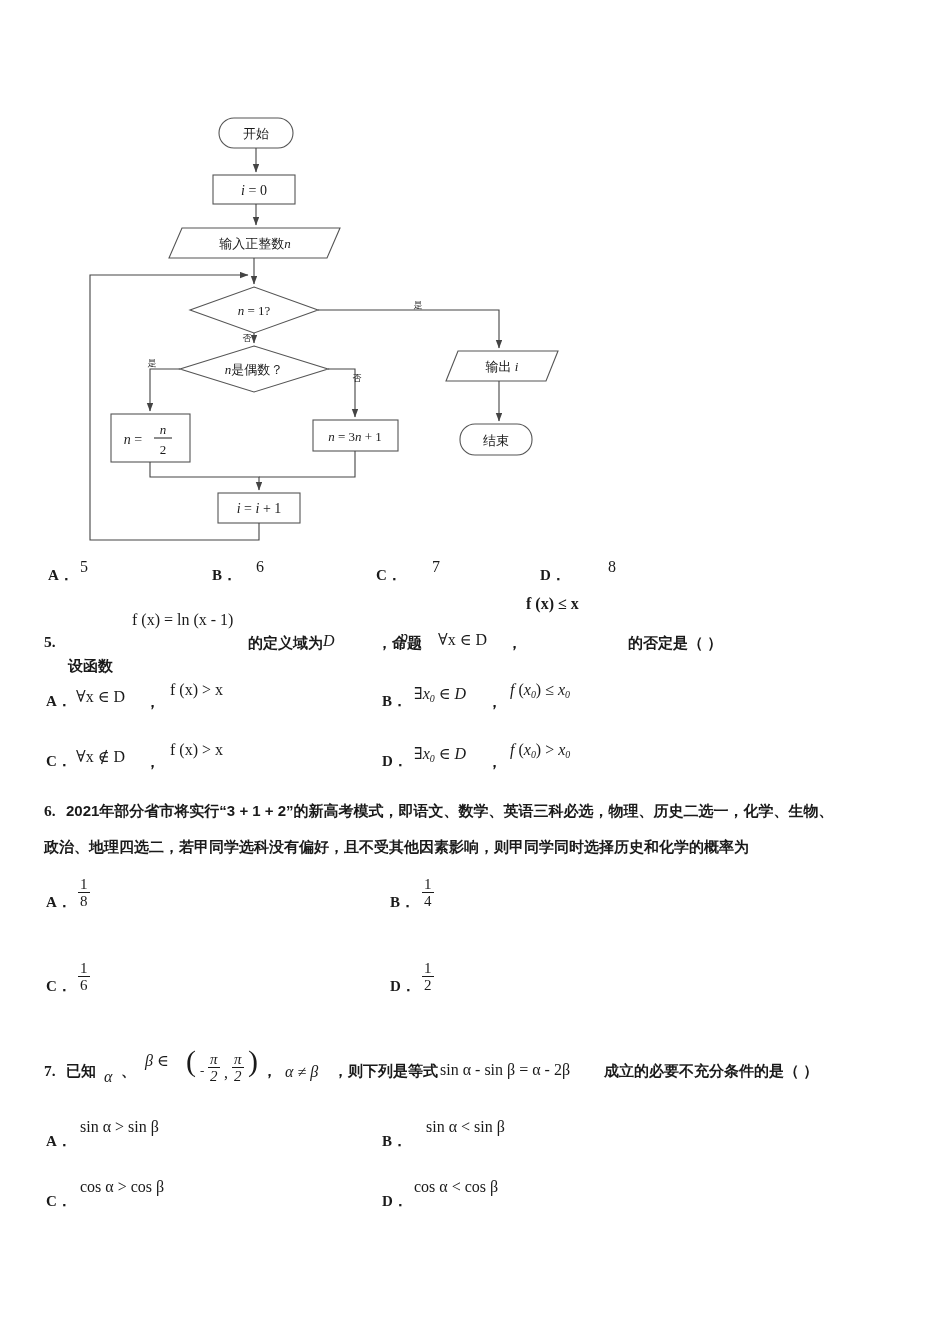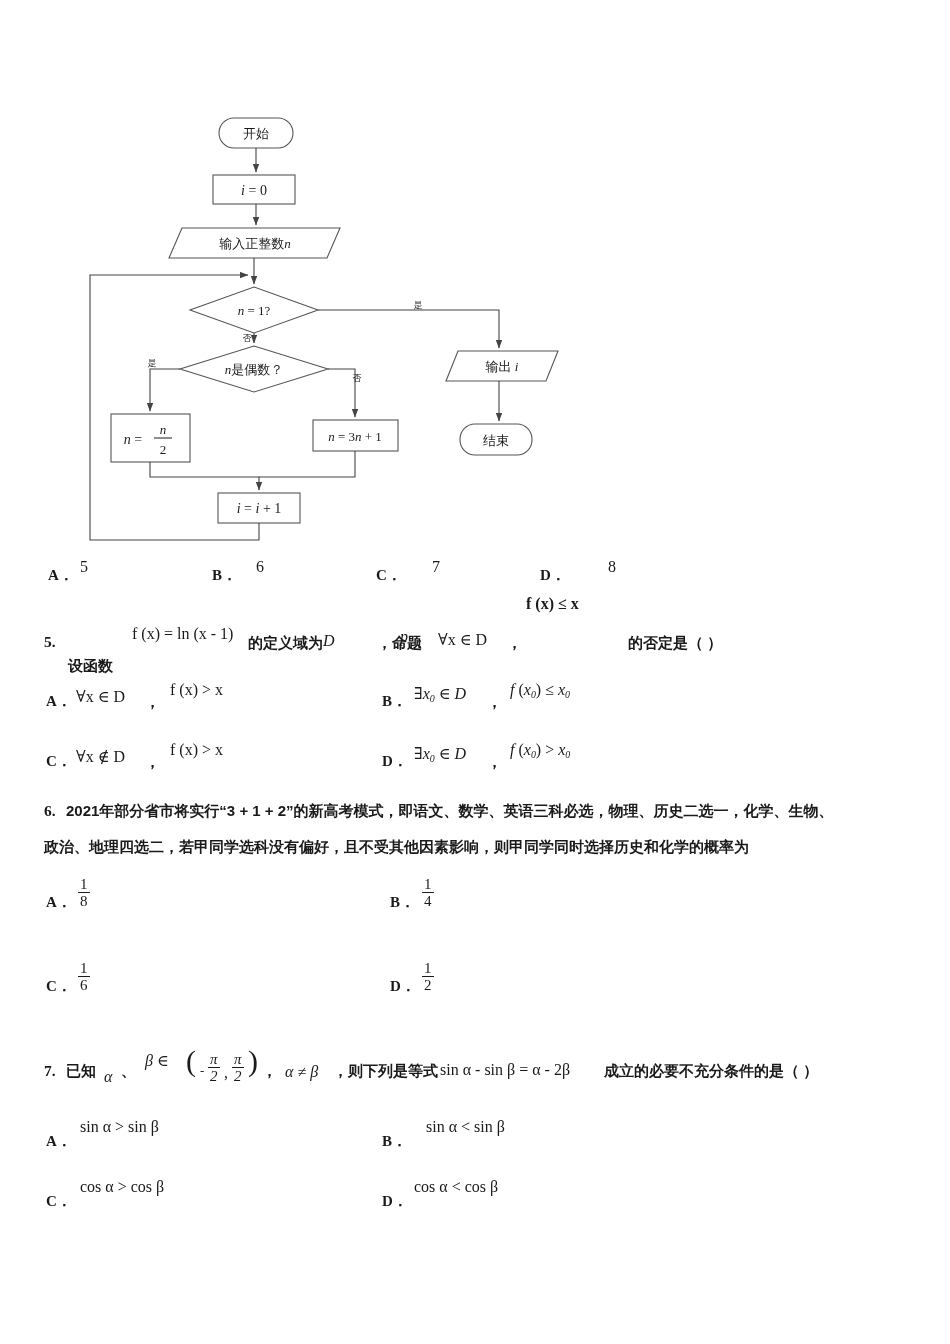--- a/index.html
+++ b/index.html
@@ -199,21 +199,21 @@
     <span class="abs optlabel" style="left:376px; top:566px;">C．</span>
     <span class="abs mathu raise" style="left:408px; top:558px;">7</span>
 
     <span class="abs optlabel" style="left:540px; top:566px;">D．</span>
     <span class="abs mathu raise" style="left:572px; top:558px;">8</span>
   </div>
 
   <div>
     <span class="abs qnum" style="left:44px; top:633px;">5.</span>
     <span class="abs cn" style="left:68px; top:633px;margin-top:24px;">设函数</span>
-    <span class="abs mathu" style="left:132px; top:625px;text-align:right;">f (x) = ln (x - 1)</span>
+    <span class="abs mathu" style="left:132px; top:611px;text-align:right;">f (x) = ln (x - 1)</span>
     <span class="abs cn" style="left:248px; top:634px;">的定义域为</span>
     <span class="abs mathi" style="left:323px; top:632px;">D</span>
     <span class="abs cn" style="left:337px; top:634px;margin-left:40px;">，命题</span>
     <span class="abs mathi" style="left:400px; top:628px;">p</span>
     <span class="abs cn" style="left:412px; top:634px;">：</span>
     <span class="abs mathu" style="left:438px; top:630px;">∀x ∈ D</span>
     <span class="abs cn" style="left:507px; top:634px;">，</span>
     <span class="abs mathu" style="left:526px; top:595px;font-weight:bold;">f (x) ≤ x</span>
     <span class="abs cn" style="left:600px; top:634px;margin-left:28px;">的否定是（   ）</span>
   </div>

